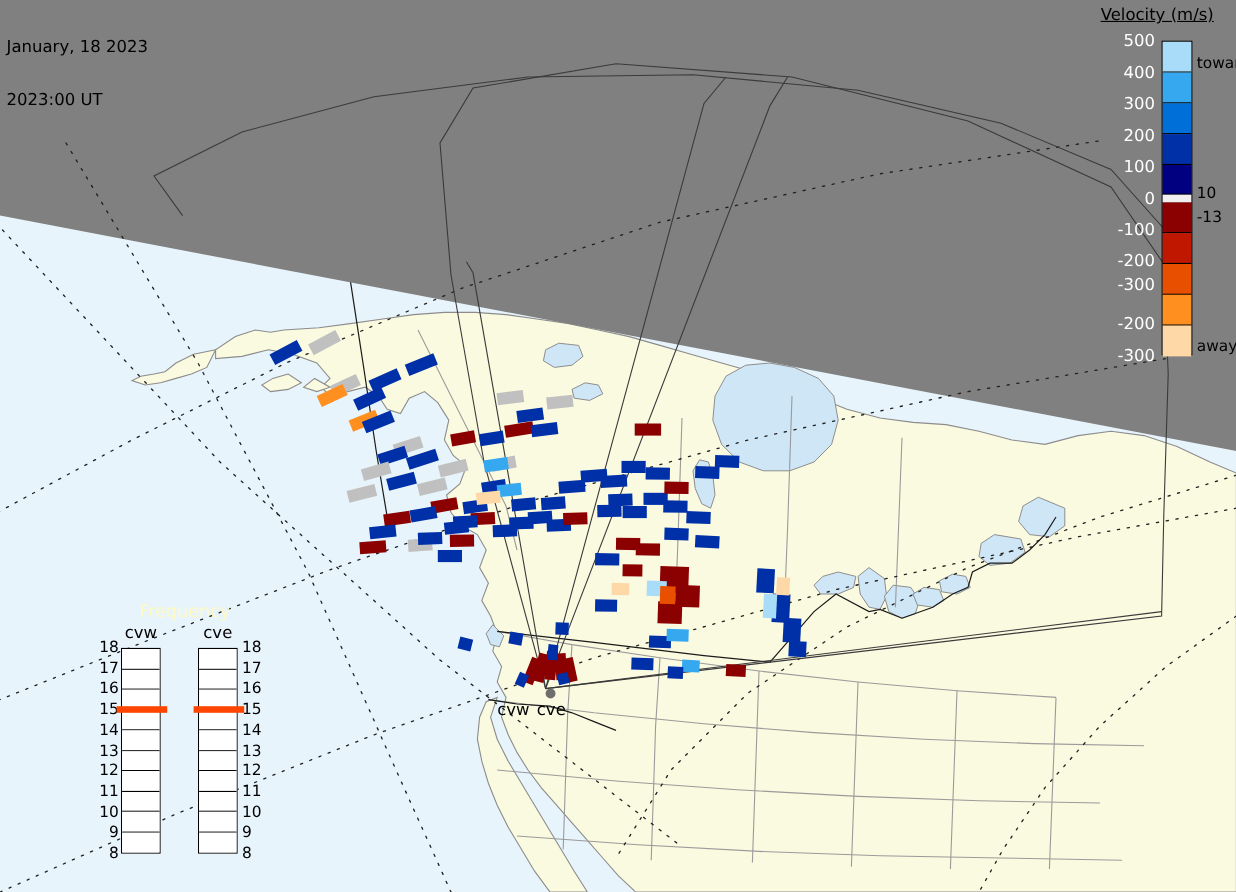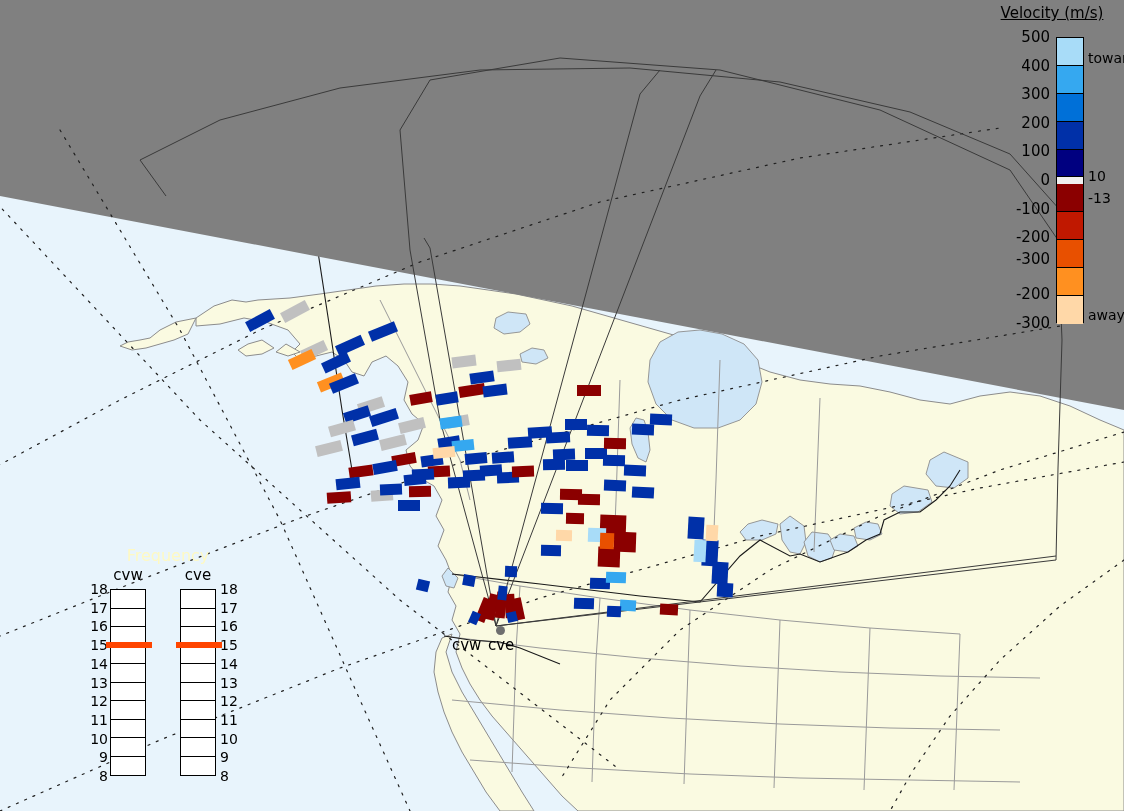--- a/index.html
+++ b/index.html
@@ -19,21 +19,21 @@
   
   #cbar{position:absolute;left:984px;top:4px;width:140px;height:330px;}
   #cbar-title{position:absolute;left:0px;top:0px;width:136px;text-align:center;
               font-size:15px;color:#000;text-decoration:underline;}
   #cbar-strip{position:absolute;left:72px;top:33px;width:28px;height:286px;
               border:1px solid #000;box-sizing:border-box;}
   .cband{width:100%;box-sizing:border-box;border-bottom:1px solid #000;}
   .cband:last-child{border-bottom:none;}
   .cband.zero{border-bottom:none;}
   #cbar-ticks{position:absolute;left:0px;top:0px;width:70px;height:330px;}
-  .ctick{position:absolute;right:4px;font-size:15px;color:#000000;text-align:right;
+  .ctick{position:absolute;right:4px;font-size:15px;color:#ffffff;text-align:right;
          transform:translateY(-50%);white-space:nowrap;}
   #cbar-side{position:absolute;left:0;top:0;width:140px;height:330px;}
   .cside{position:absolute;left:104px;font-size:14px;color:#000;white-space:nowrap;
          transform:translateY(-50%);}
 
   
   #freq{position:absolute;left:88px;top:546px;width:160px;height:240px;}
   #freq-title{position:absolute;left:0;top:0;width:160px;text-align:center;
               font-size:16px;color:#fef9c3;}
   .fbarlabel{position:absolute;top:20px;font-size:15px;color:#000;text-align:center;width:50px;}
@@ -277,20 +277,24 @@
             <rect x="507" y="612" width="10" height="10" fill="#0030A8" transform="rotate(-14,512,617)"></rect>
             <rect x="470" y="612" width="9" height="12" fill="#0030A8" transform="rotate(24,474.5,618)"></rect>
             <rect x="463" y="575" width="12" height="11" fill="#0030A8" transform="rotate(10,469,580.5)"></rect>
             <rect x="505" y="566" width="12" height="11" fill="#0030A8" transform="rotate(2,511,571.5)"></rect>
             <rect x="417" y="580" width="12" height="11" fill="#0030A8" transform="rotate(14,423,585.5)"></rect>
           </g>
       </g>
     </svg>
   </div>
 
+  <div id="datestamp">
+    <div>January, 18 2023</div>
+    <div>2023:00 UT</div>
+  </div>
 
   <div id="cbar">
     <div id="cbar-title">Velocity (m/s)</div>
     <div id="cbar-strip">
         <div class="cband" style="background: rgb(168, 220, 248); height: 27.9px;"></div>
         <div class="cband" style="background: rgb(53, 168, 240); height: 27.9px;"></div>
         <div class="cband" style="background: rgb(0, 112, 216); height: 27.9px;"></div>
         <div class="cband" style="background: rgb(0, 48, 168); height: 27.9px;"></div>
         <div class="cband" style="background: rgb(0, 0, 128); height: 27.9px;"></div>
         <div class="cband zero" style="background: rgb(240, 240, 240); height: 7px;"></div>

